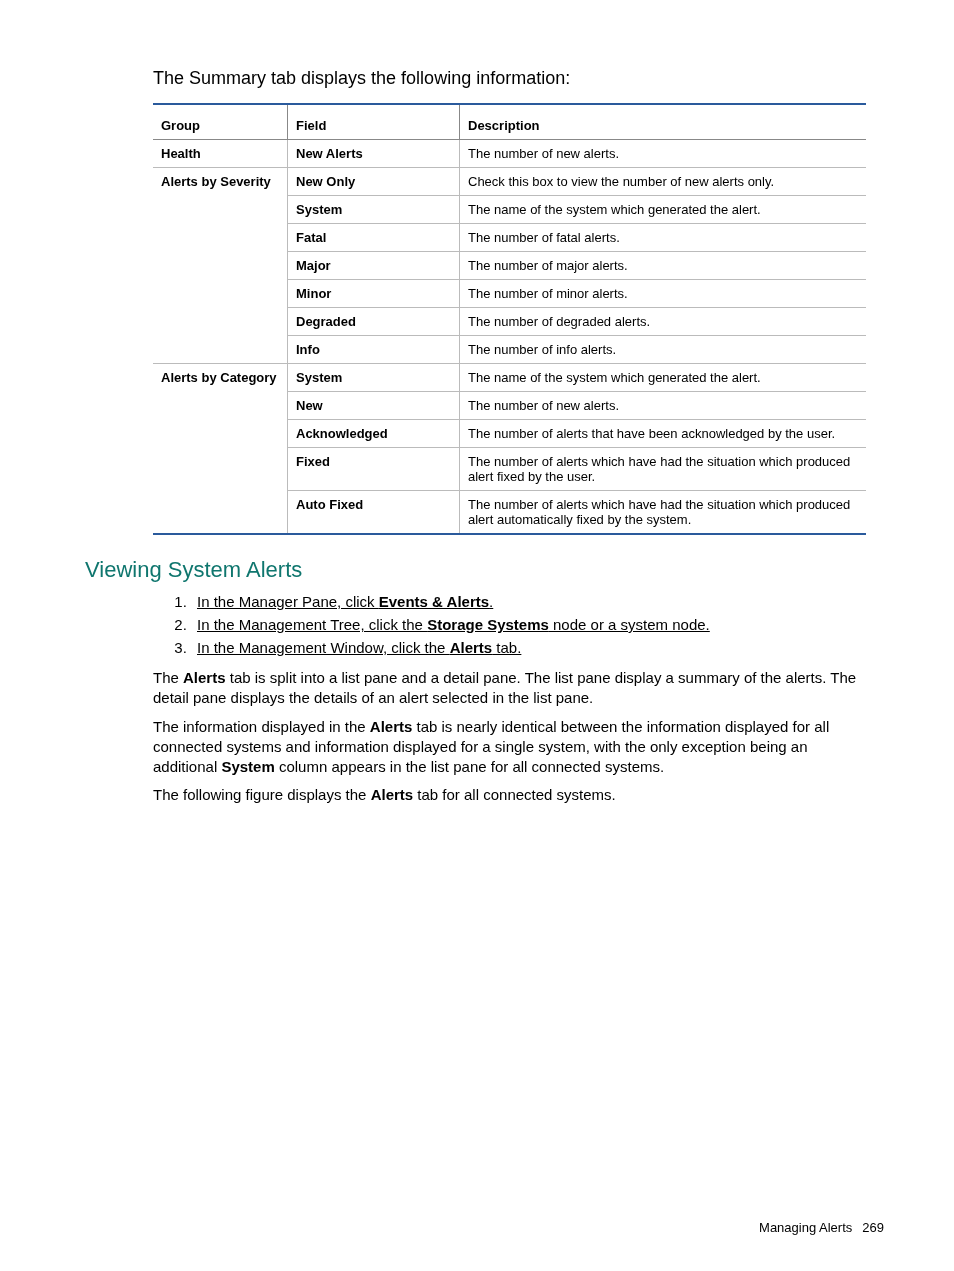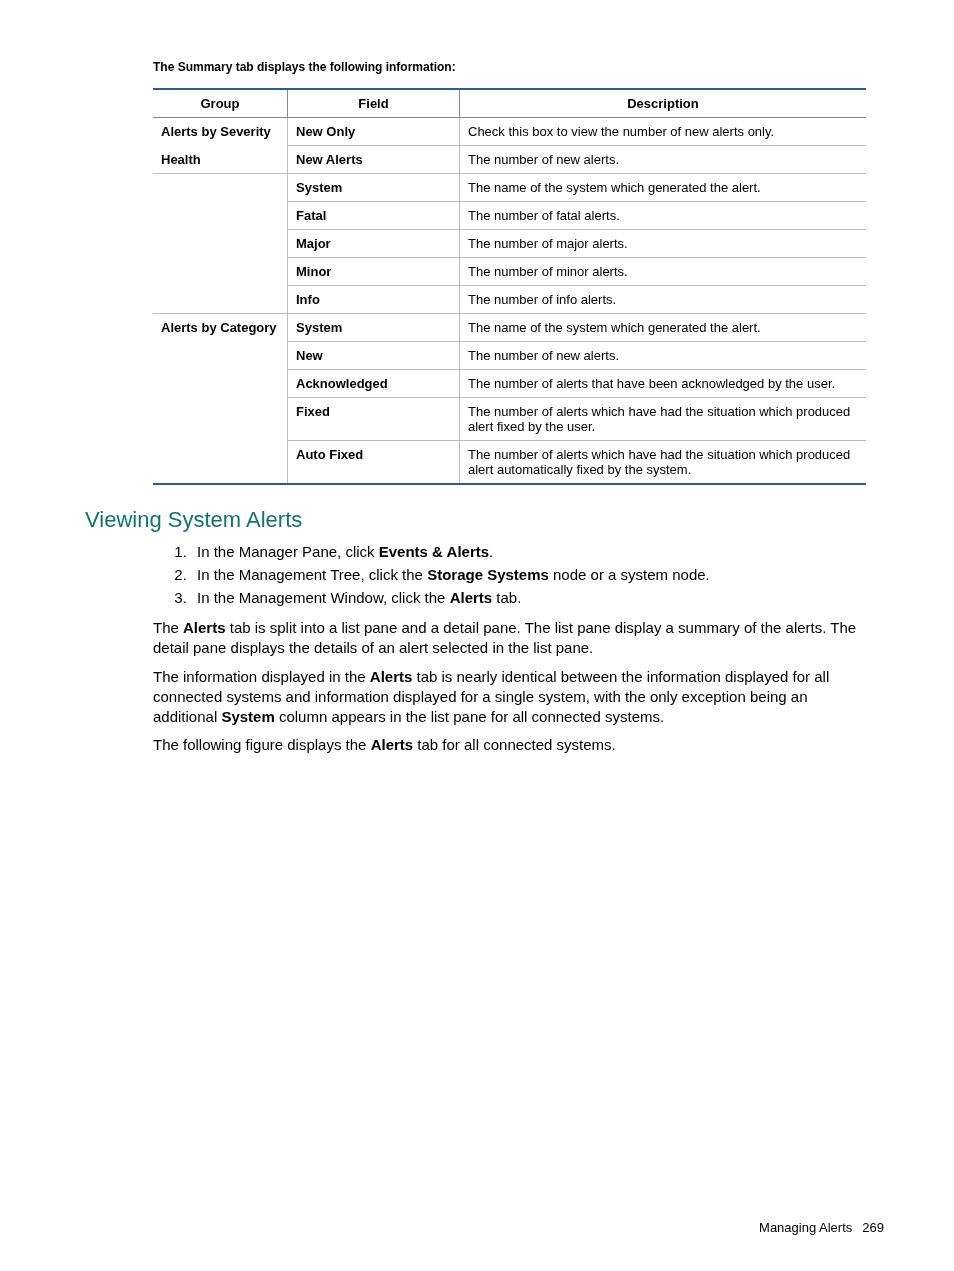--- a/index.html
+++ b/index.html
@@ -14,37 +14,37 @@
     font-size: 15px;
   }
   .page {
     position: relative;
     width: 954px;
     height: 1271px;
     box-sizing: border-box;
     padding: 56px 85px 0 85px;
   }
   .intro {
-    margin: 4px 0 14px 68px;
-    font-size: 12px;
-    font-weight: 700;
+    margin: 12px 0 14px 68px;
+    font-size: 18px;
+    font-weight: 400;
     font-stretch: condensed;
   }
   table.doc-table {
     margin-left: 68px;
     border-collapse: collapse;
     width: 713px;
     font-size: 13px;
   }
   table.doc-table th {
-    text-align: center;
+    text-align: left;
     font-weight: 700;
     border-top: 2px solid #2a5a9c;
     border-bottom: 1px solid #888;
-    padding: 6px 8px 6px 8px;
+    padding: 13px 8px 6px 8px;
     vertical-align: top;
     font-stretch: condensed;
   }
   table.doc-table td {
     border-bottom: 1px solid #bbb;
     padding: 6px 8px;
     vertical-align: top;
     font-stretch: condensed;
   }
   table.doc-table td.group-cell {
@@ -83,20 +83,21 @@
   }
   ol.steps {
     margin: 2px 0 10px 0;
     padding-left: 38px;
     font-stretch: condensed;
   }
   ol.steps li {
     padding-left: 6px;
     margin-bottom: 2px;
     line-height: 1.4;
+    text-decoration: underline;
   }
   .b { font-weight: 700; }
   .footer {
     position: absolute;
     bottom: 36px;
     right: 70px;
     font-size: 13px;
     font-stretch: condensed;
   }
   .footer .pnum {
@@ -113,48 +114,53 @@
   <table class="doc-table">
     <thead>
       <tr>
         <th style="width:118px;border-right:1px solid #888;">Group</th>
         <th style="width:155px;border-right:1px solid #888;">Field</th>
         <th>Description</th>
       </tr>
     </thead>
     <tbody id="table-body">
         <tr>
+          <td class="group-cell">Health</td>
+          <td class="field-cell">New Alerts</td>
+          <td class="desc-cell">The number of new alerts.</td>
+        </tr>
+        <tr>
           <td class="group-cell cont">Alerts by Severity</td>
           <td class="field-cell">New Only</td>
           <td class="desc-cell">Check this box to view the number of new alerts only.</td>
         </tr>
         <tr>
-          <td class="group-cell">Health</td>
-          <td class="field-cell">New Alerts</td>
-          <td class="desc-cell">The number of new alerts.</td>
-        </tr>
-        <tr>
           <td class="group-cell cont"></td>
           <td class="field-cell">System</td>
           <td class="desc-cell">The name of the system which generated the alert.</td>
         </tr>
         <tr>
           <td class="group-cell cont"></td>
           <td class="field-cell">Fatal</td>
           <td class="desc-cell">The number of fatal alerts.</td>
         </tr>
         <tr>
           <td class="group-cell cont"></td>
           <td class="field-cell">Major</td>
           <td class="desc-cell">The number of major alerts.</td>
         </tr>
         <tr>
           <td class="group-cell cont"></td>
           <td class="field-cell">Minor</td>
           <td class="desc-cell">The number of minor alerts.</td>
+        </tr>
+        <tr>
+          <td class="group-cell cont"></td>
+          <td class="field-cell">Degraded</td>
+          <td class="desc-cell">The number of degraded alerts.</td>
         </tr>
         <tr>
           <td class="group-cell"></td>
           <td class="field-cell">Info</td>
           <td class="desc-cell">The number of info alerts.</td>
         </tr>
         <tr>
           <td class="group-cell cont">Alerts by Category</td>
           <td class="field-cell">System</td>
           <td class="desc-cell">The name of the system which generated the alert.</td>

